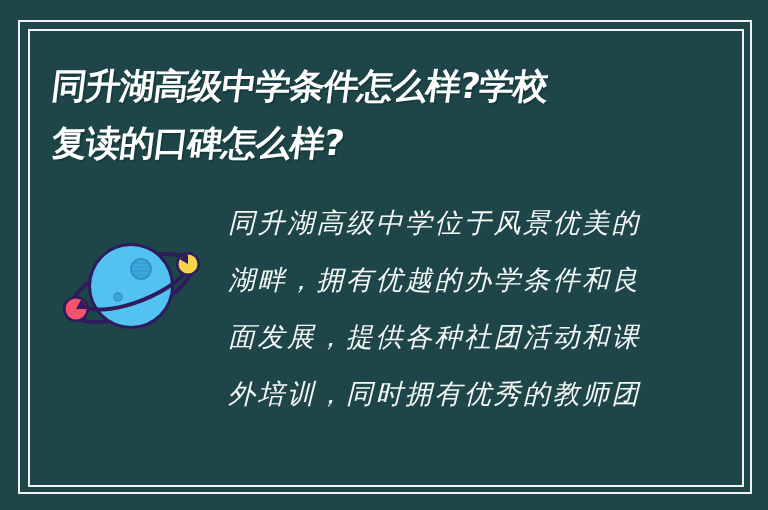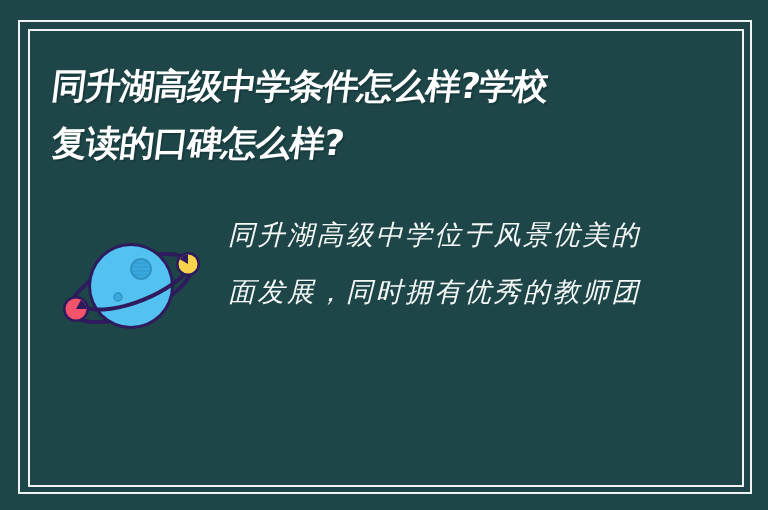--- a/index.html
+++ b/index.html
@@ -74,21 +74,21 @@
   #planet-illustration svg {
     display: block;
     width: 150px;
     height: 120px;
   }
 
   
   #body-block {
     position: absolute;
     left: 228px;
-    top: 206px;
+    top: 194px;
     width: 426px;
   }
   .body-line {
     color: #f4f8f7;
     font-family: "DejaVu Serif", "Liberation Serif", serif;
     font-size: 27px;
     line-height: 57px;
     font-style: italic;
     letter-spacing: 2.5px;
     white-space: nowrap;
@@ -144,16 +144,18 @@
       <g>
         <circle cx="132" cy="38" r="12" fill="#2d1b5e"></circle>
         <circle cx="132" cy="38" r="9.5" fill="#f7d44c"></circle>
         <path d="M132 38 L132 28.5 A9.5 9.5 0 0 0 123.8 33.2 Z" fill="#2d1b5e"></path>
       </g>
     </svg>
   </div>
 
   <div id="body-block">
     <div class="body-line">同升湖高级中学位于风景优美的</div>
-    <div class="body-line">面发展，同时拥有优秀的教师团</div>
+    <div class="body-line">湖畔，拥有优越的办学条件和良</div>
+    <div class="body-line">面发展，提供各种社团活动和课</div>
+    <div class="body-line">外培训，同时拥有优秀的教师团</div>
   </div>
 
 </div>
 
 </body></html>

